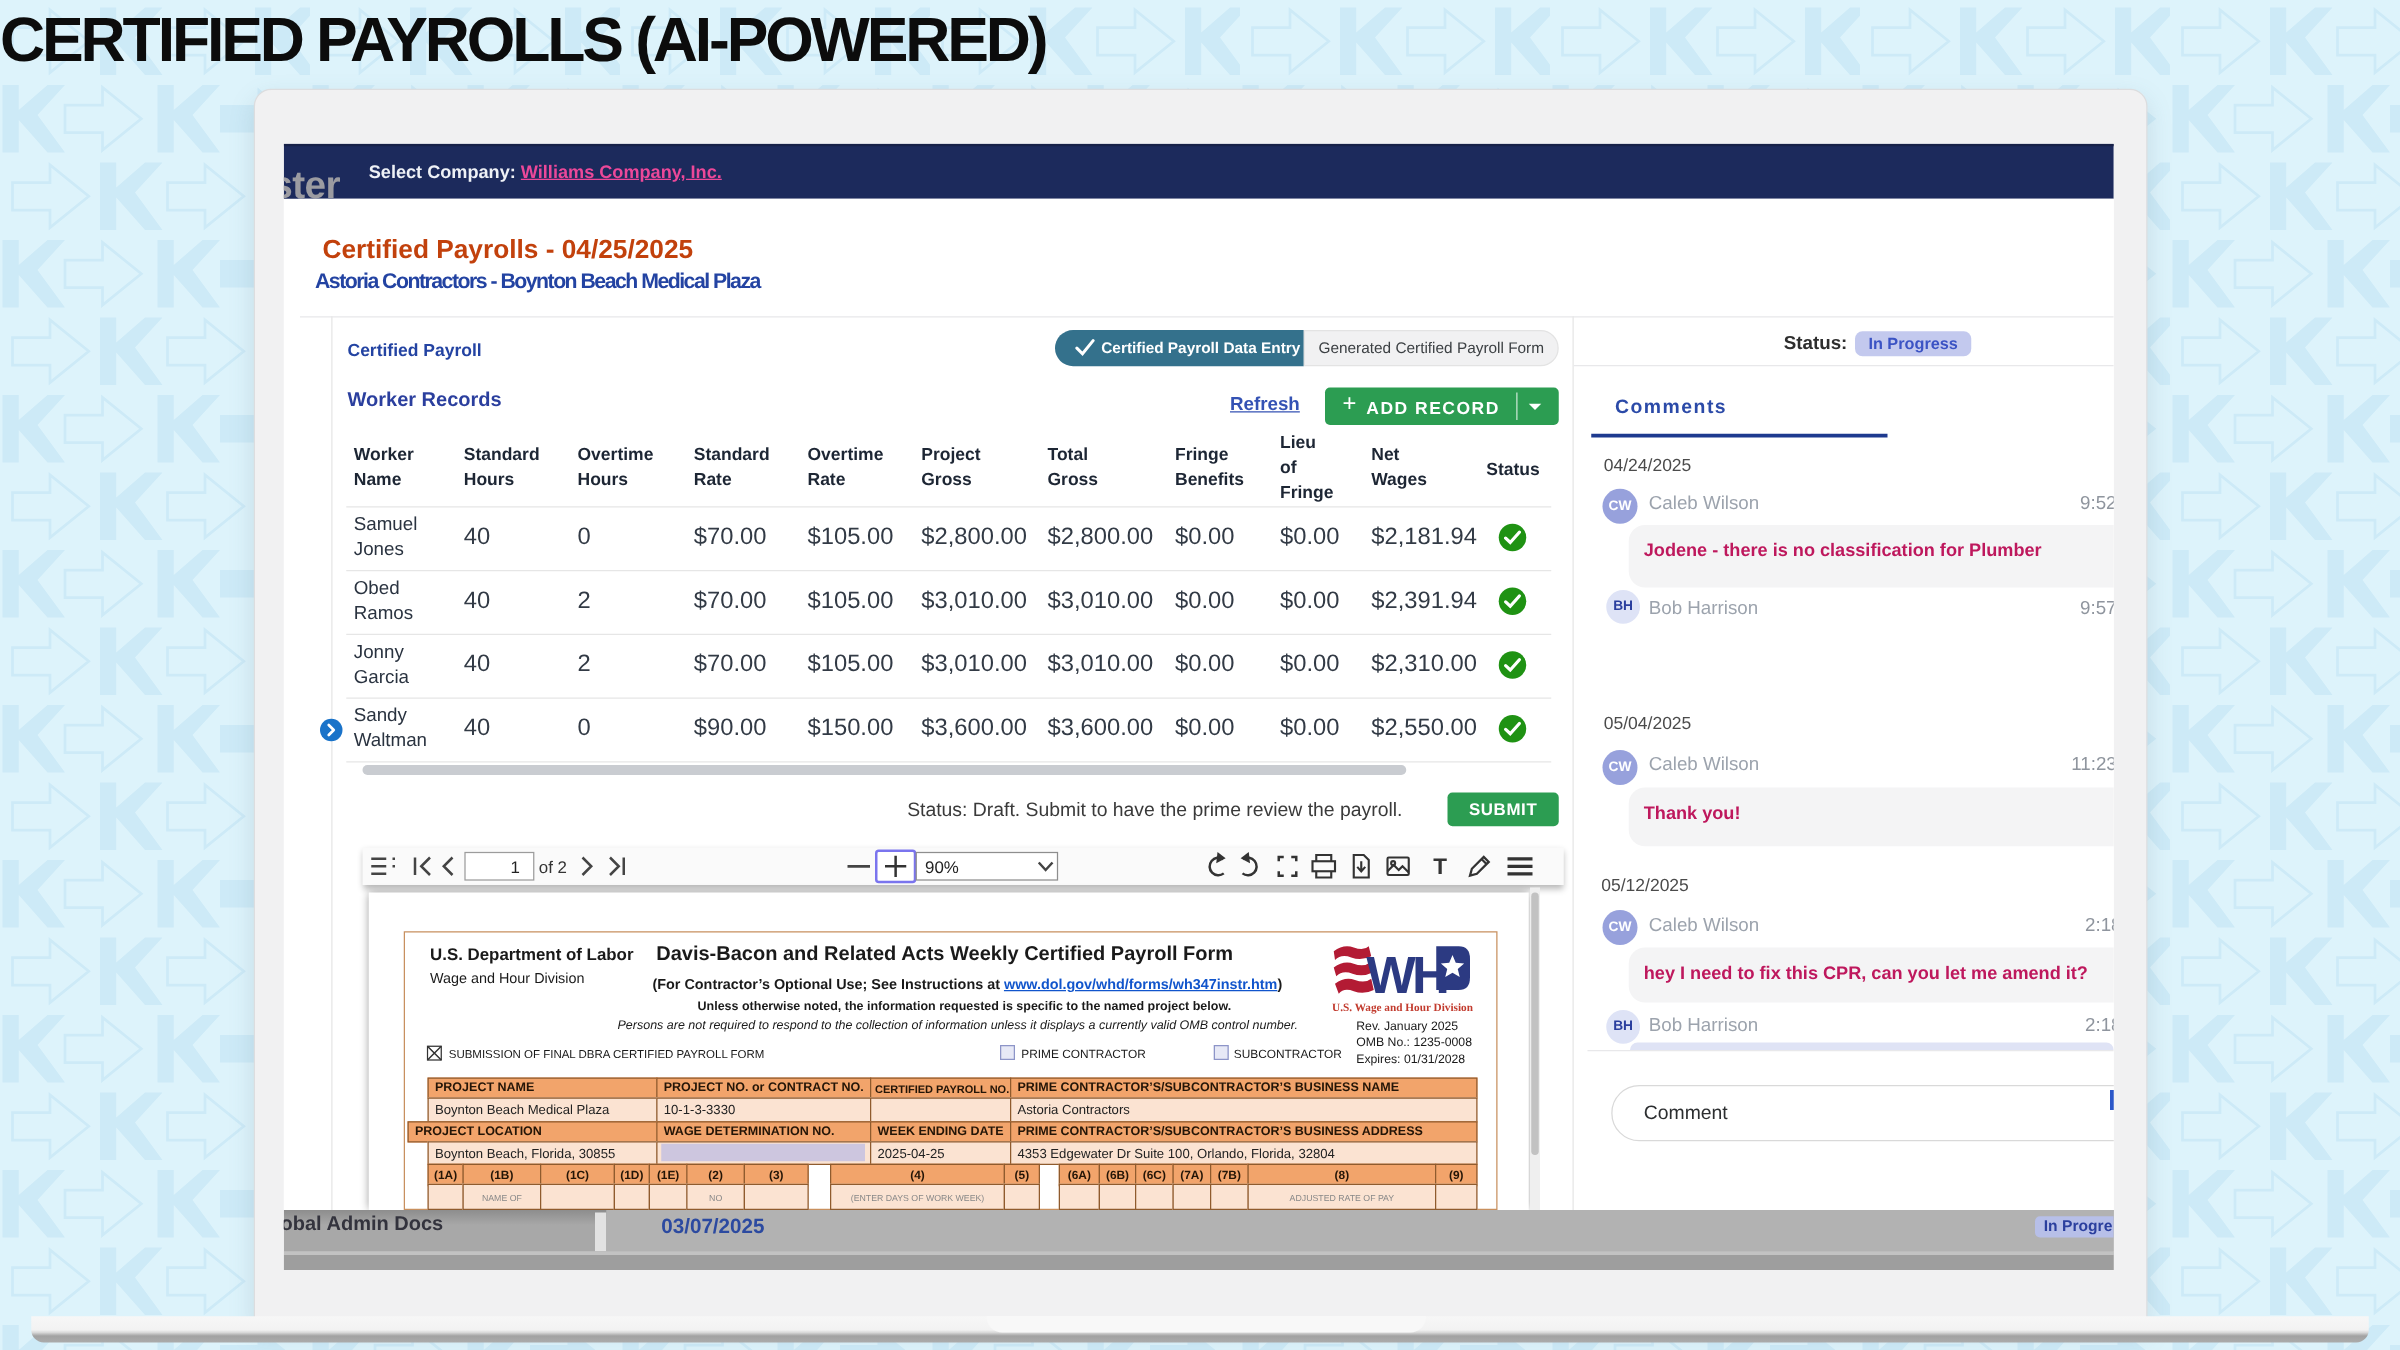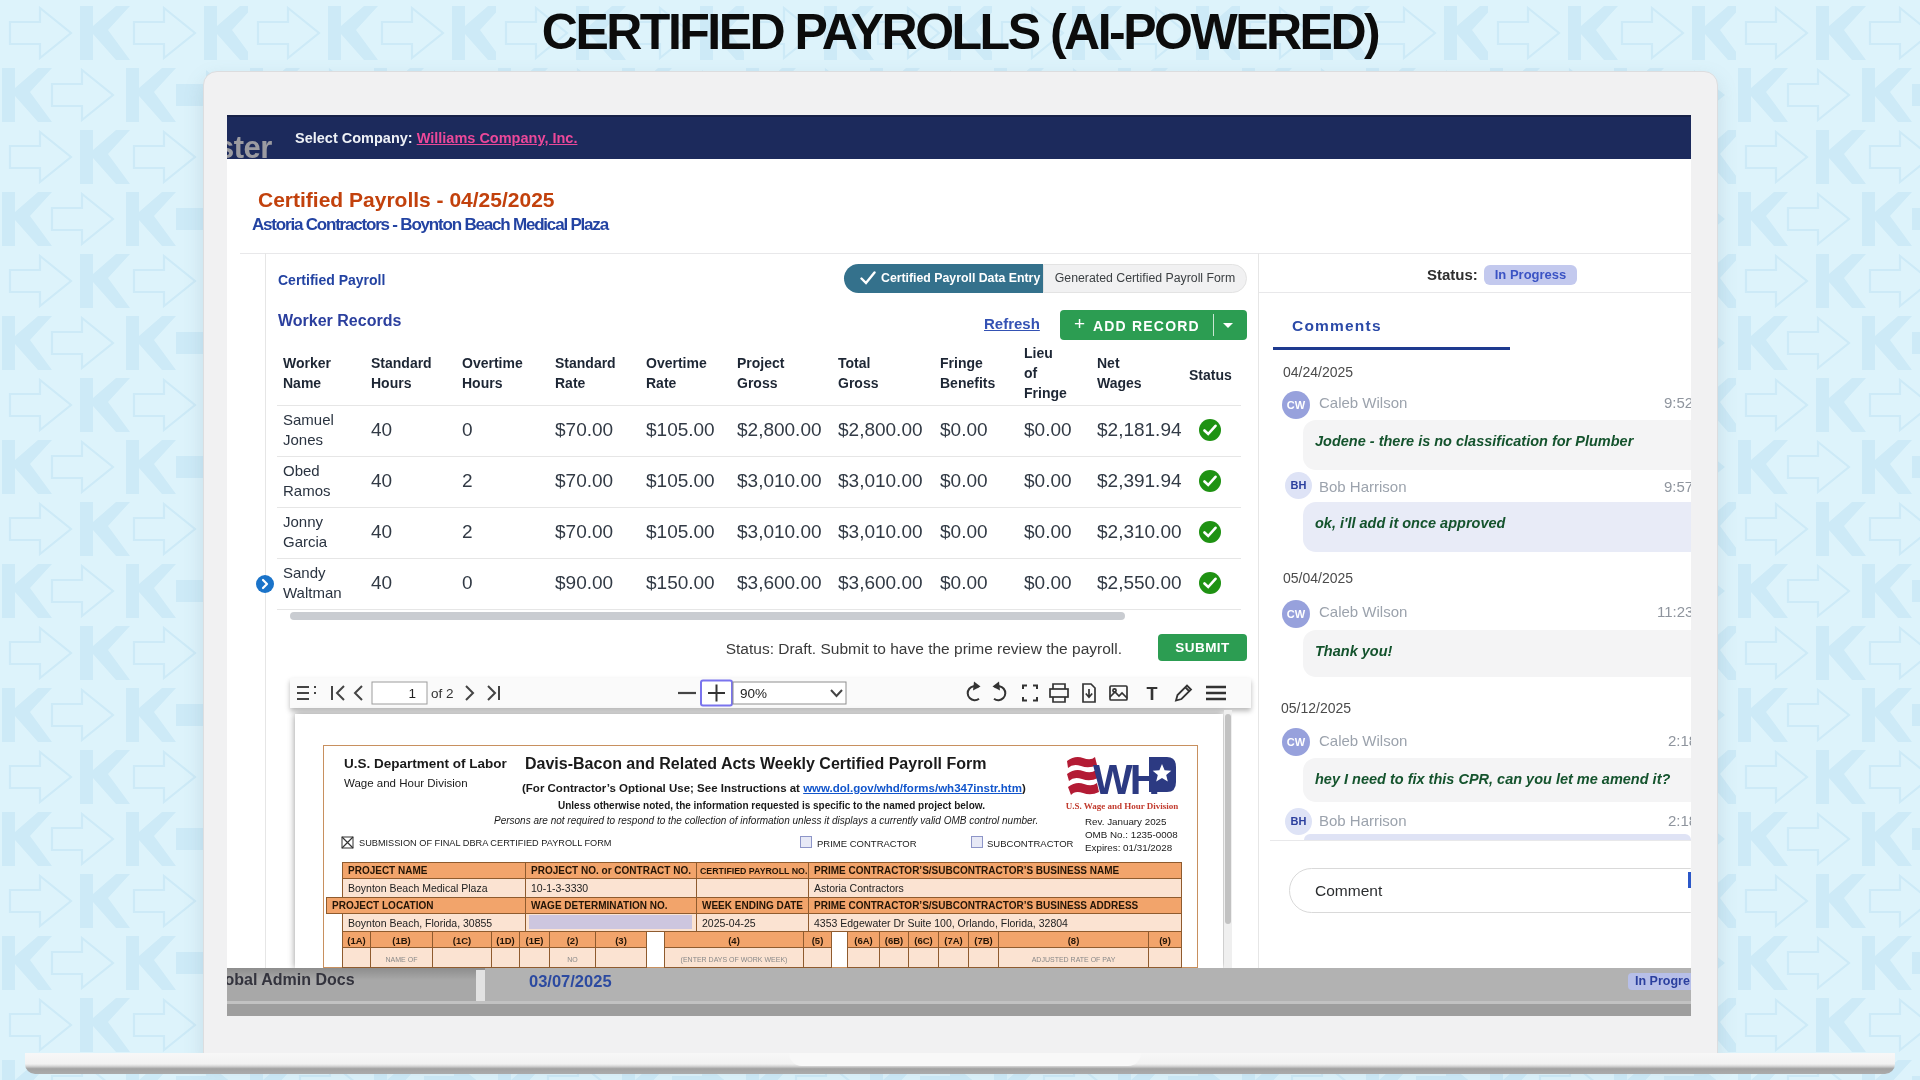--- a/index.html
+++ b/index.html
@@ -1,19 +1,19 @@
 <!DOCTYPE html>
 <html><head>
 <meta charset="utf-8">
 <style>
   html,body{margin:0;padding:0;}
   *{box-sizing:border-box;font-family:"Liberation Sans",sans-serif;}
   #page{position:relative;width:1920px;height:1080px;overflow:hidden;background:#ddf3fb;}
   .a{position:absolute;}
-  #title{left:0;top:3px;width:1920px;text-align:center;font-size:50px;font-weight:800;color:#0c0c0c;letter-spacing:-2.5px;}
+  #title{left:0;top:3px;width:1920px;text-align:left;font-size:50px;font-weight:800;color:#0c0c0c;letter-spacing:-2.5px;}
   #screen{left:203px;top:71px;width:1515px;height:989px;background:#f1f1f2;border:1px solid #dcdddf;border-radius:14px 14px 0 0;box-shadow:0 8px 20px rgba(90,120,140,.18);}
   #base{left:25px;top:1053px;width:1870px;height:21px;border-radius:0 0 10px 10px;background:linear-gradient(180deg,#f7f7f7 0%,#f2f2f2 52%,#d8d8d8 62%,#a2a2a2 75%,#ababab 100%);}
   #notch{left:789px;top:1053px;width:352px;height:13px;background:#f8f8f8;border-radius:0 0 14px 14px;}
   #shot{left:227px;top:115px;width:1464px;height:901px;background:#fff;overflow:hidden;}
   
   #nav{left:0;top:0;width:1464px;height:44px;background:#1c2a5c;border-top:2px solid #172148;}
   #logo{left:-10px;top:15px;font-size:31px;font-weight:800;color:#9b9ba1;letter-spacing:-0.5px;z-index:2;}
   #selco{left:68px;top:0;height:44px;line-height:46px;font-size:14.5px;font-weight:700;color:#eef1f6;z-index:3;}
   #selco a{color:#ec4899;text-decoration:underline;font-weight:600;}
   #modal{left:4px;top:44px;width:1460px;height:809px;background:#fff;border-radius:8px 0 0 0;z-index:3;}
@@ -58,21 +58,21 @@
   
   #rstatus{left:1200px;top:151px;font-size:15px;font-weight:700;color:#2e2e2e;}
   #rchip{left:1257px;top:150px;width:93px;height:20px;background:#c3c9ee;border-radius:6px;color:#3b53c4;font-size:13px;font-weight:700;text-align:center;line-height:20px;}
   #ctab{left:1065px;top:202px;width:200px;font-size:15.5px;font-weight:700;color:#2b4aa8;letter-spacing:1.2px;}
   #cund{left:1046px;top:232px;width:237px;height:3px;background:#1e3a8f;}
   .cdate{font-size:14px;color:#4b4b4b;}
   .cwav{width:28px;height:28px;border-radius:50%;background:#97a1dc;color:#fff;font-size:11px;font-weight:700;text-align:center;line-height:28px;}
   .bhav{width:27px;height:27px;border-radius:50%;background:#dee3f6;color:#2b3f9e;font-size:11px;font-weight:700;text-align:center;line-height:27px;}
   .cname{font-size:15px;color:#9ca3ad;}
   .ctime{font-size:15px;color:#8f959e;}
-  .bub{left:1076px;width:412px;border-radius:13px;font-size:14.5px;font-weight:600;color:#14532d;font-style:italic;}
+  .bub{left:1076px;width:412px;border-radius:13px;font-size:14.5px;font-weight:600;color:#be185d;}
   .bub .t{position:absolute;left:12px;top:13px;}
   .bgray{background:#f4f4f5;}
   .blav{background:#e8ebf7;}
   #cbox{left:1062px;top:753px;width:424px;height:45px;border:1.5px solid #d9d9d9;border-radius:23px;}
   #cboxt{left:1088px;top:767px;font-size:15.5px;color:#2c2e30;}
   #sendfrag{left:1461px;top:757px;width:6px;height:16px;background:#2b57c8;}
   
   #strip{left:0;top:853px;width:1464px;height:48px;background:#a8a8a8;z-index:5;}
   #strip .shade{position:absolute;left:0;top:0;width:1464px;height:12px;background:linear-gradient(180deg,rgba(0,0,0,.16),rgba(0,0,0,0));}
   #gdocs{position:absolute;left:-7px;top:3px;font-size:16px;font-weight:700;color:#33333d;}
@@ -357,23 +357,20 @@
     <div class="a z cdate" style="left:1056px;top:249px">04/24/2025</div>
     <div class="a z cwav" style="left:1055px;top:276px">CW</div>
     <div class="a z cname" style="left:1092px;top:279px">Caleb Wilson</div>
     <div class="a z ctime" style="left:1437px;top:279px">9:52</div>
     <div class="a z bub bgray" style="top:305px;height:50px">
         <span class="t">Jodene - there is no classification for Plumber</span>
       </div>
     <div class="a z bhav" style="left:1058px;top:357px">BH</div>
     <div class="a z cname" style="left:1092px;top:363px">Bob Harrison</div>
     <div class="a z ctime" style="left:1437px;top:363px">9:57</div>
-    <div class="a z bub blav" style="top:387px;height:50px">
-        <span class="t">ok, i'll add it once approved</span>
-      </div>
     <div class="a z cdate" style="left:1056px;top:455px">05/04/2025</div>
     <div class="a z cwav" style="left:1055px;top:485px">CW</div>
     <div class="a z cname" style="left:1092px;top:488px">Caleb Wilson</div>
     <div class="a z ctime" style="left:1430px;top:488px">11:23</div>
     <div class="a z bub bgray" style="top:515px;height:47px">
         <span class="t">Thank you!</span>
       </div>
     <div class="a z cdate" style="left:1054px;top:585px">05/12/2025</div>
     <div class="a z cwav" style="left:1055px;top:613px">CW</div>
     <div class="a z cname" style="left:1092px;top:617px">Caleb Wilson</div>

